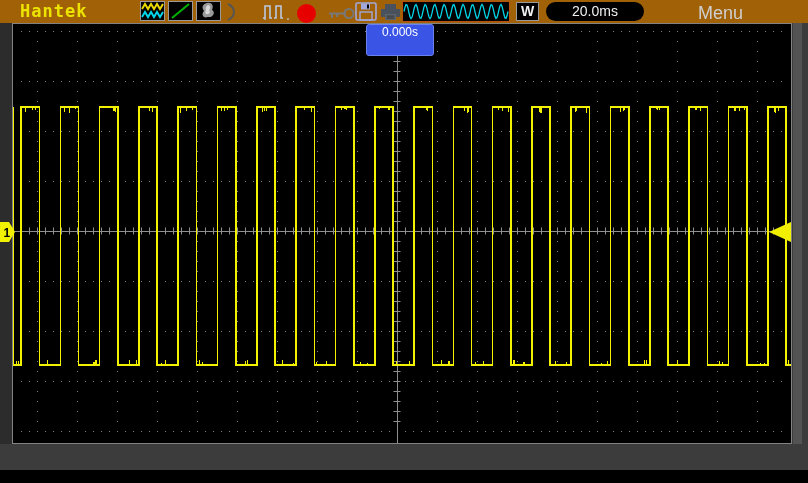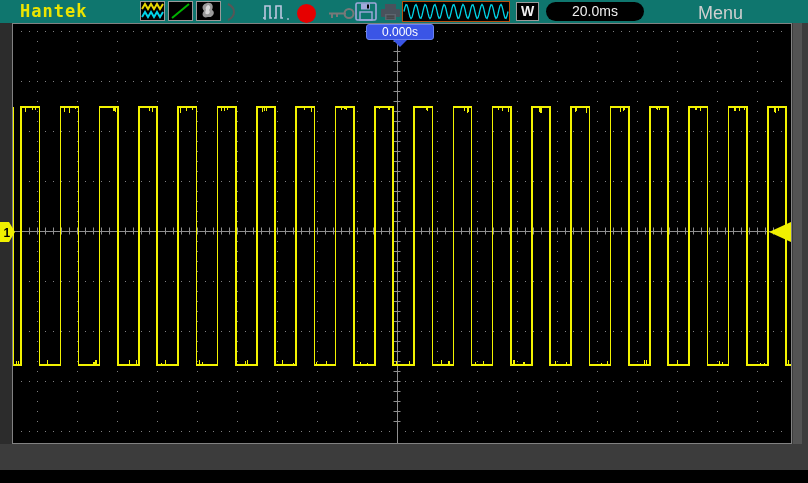--- a/index.html
+++ b/index.html
@@ -1,31 +1,31 @@
 <!DOCTYPE html>
 <html><head>
 <meta charset="utf-8">
 <style>
   html,body{margin:0;padding:0;}
   body{width:808px;height:483px;background:#3c3c3c;font-family:"Liberation Sans",sans-serif;position:relative;overflow:hidden;}
   .abs{position:absolute;}
   
-  #top-bar{left:0;top:0;width:808px;height:23px;background:#0f766e;}
+  #top-bar{left:0;top:0;width:808px;height:23px;background:#a16207;}
   #logo{left:20px;top:1px;color:#ece400;font-weight:bold;font-size:17px;letter-spacing:1px;font-family:"DejaVu Sans Mono","Liberation Mono",monospace;}
   .icon-box{width:25px;height:20px;background:#000;border:1px solid #9a9a9a;box-sizing:border-box;top:1px;}
   #menu-label{left:698px;top:3px;color:#cfcfcf;font-size:18px;}
   .pill{background:#000;border-radius:10px;color:#efefef;font-size:14px;text-align:center;line-height:19px;}
   #timebase-pill{left:546px;top:2px;width:98px;height:19px;}
   #preview-box{left:402px;top:1px;width:108px;height:21px;background:#000;border:1px solid #b8500f;box-sizing:border-box;}
   #wmode-box{left:516px;top:2px;width:23px;height:19px;background:#000;border:1px solid #9a9a9a;box-sizing:border-box;color:#f0f0f0;font-weight:bold;font-size:14px;text-align:center;line-height:17px;}
   
   #left-strip{left:0;top:23px;width:12px;height:421px;background:#2c2c2c;}
   #right-strip{left:793px;top:23px;width:9px;height:421px;background:#535353;}
   #screen{left:12px;top:23px;width:780px;height:421px;background:#000;border:1px solid #828282;box-sizing:border-box;}
-  #trig-tab{left:366px;top:24px;width:68px;height:16px;background:#3a55e6;border:1px solid #6a82f0;box-sizing:border-box;border-radius:3px;color:#fff;font-size:12px;text-align:center;line-height:14px;z-index:5;}
+  #trig-tab{left:366px;top:24px;width:68px;height:32px;background:#3a55e6;border:1px solid #6a82f0;box-sizing:border-box;border-radius:3px;color:#fff;font-size:12px;text-align:center;line-height:14px;z-index:5;}
   #trig-tab-tri{left:393px;top:40px;width:0;height:0;border-left:7px solid transparent;border-right:7px solid transparent;border-top:7px solid #3a55e6;z-index:5;}
   
   #bottom-bar{left:0;top:445px;width:808px;height:25px;background:#3c3c3c;}
   #black-strip{left:0;top:470px;width:808px;height:13px;background:#000;}
 </style>
 </head>
 <body>
 
 <div id="top-bar" class="abs">
   <div id="logo" class="abs">Hantek</div>

